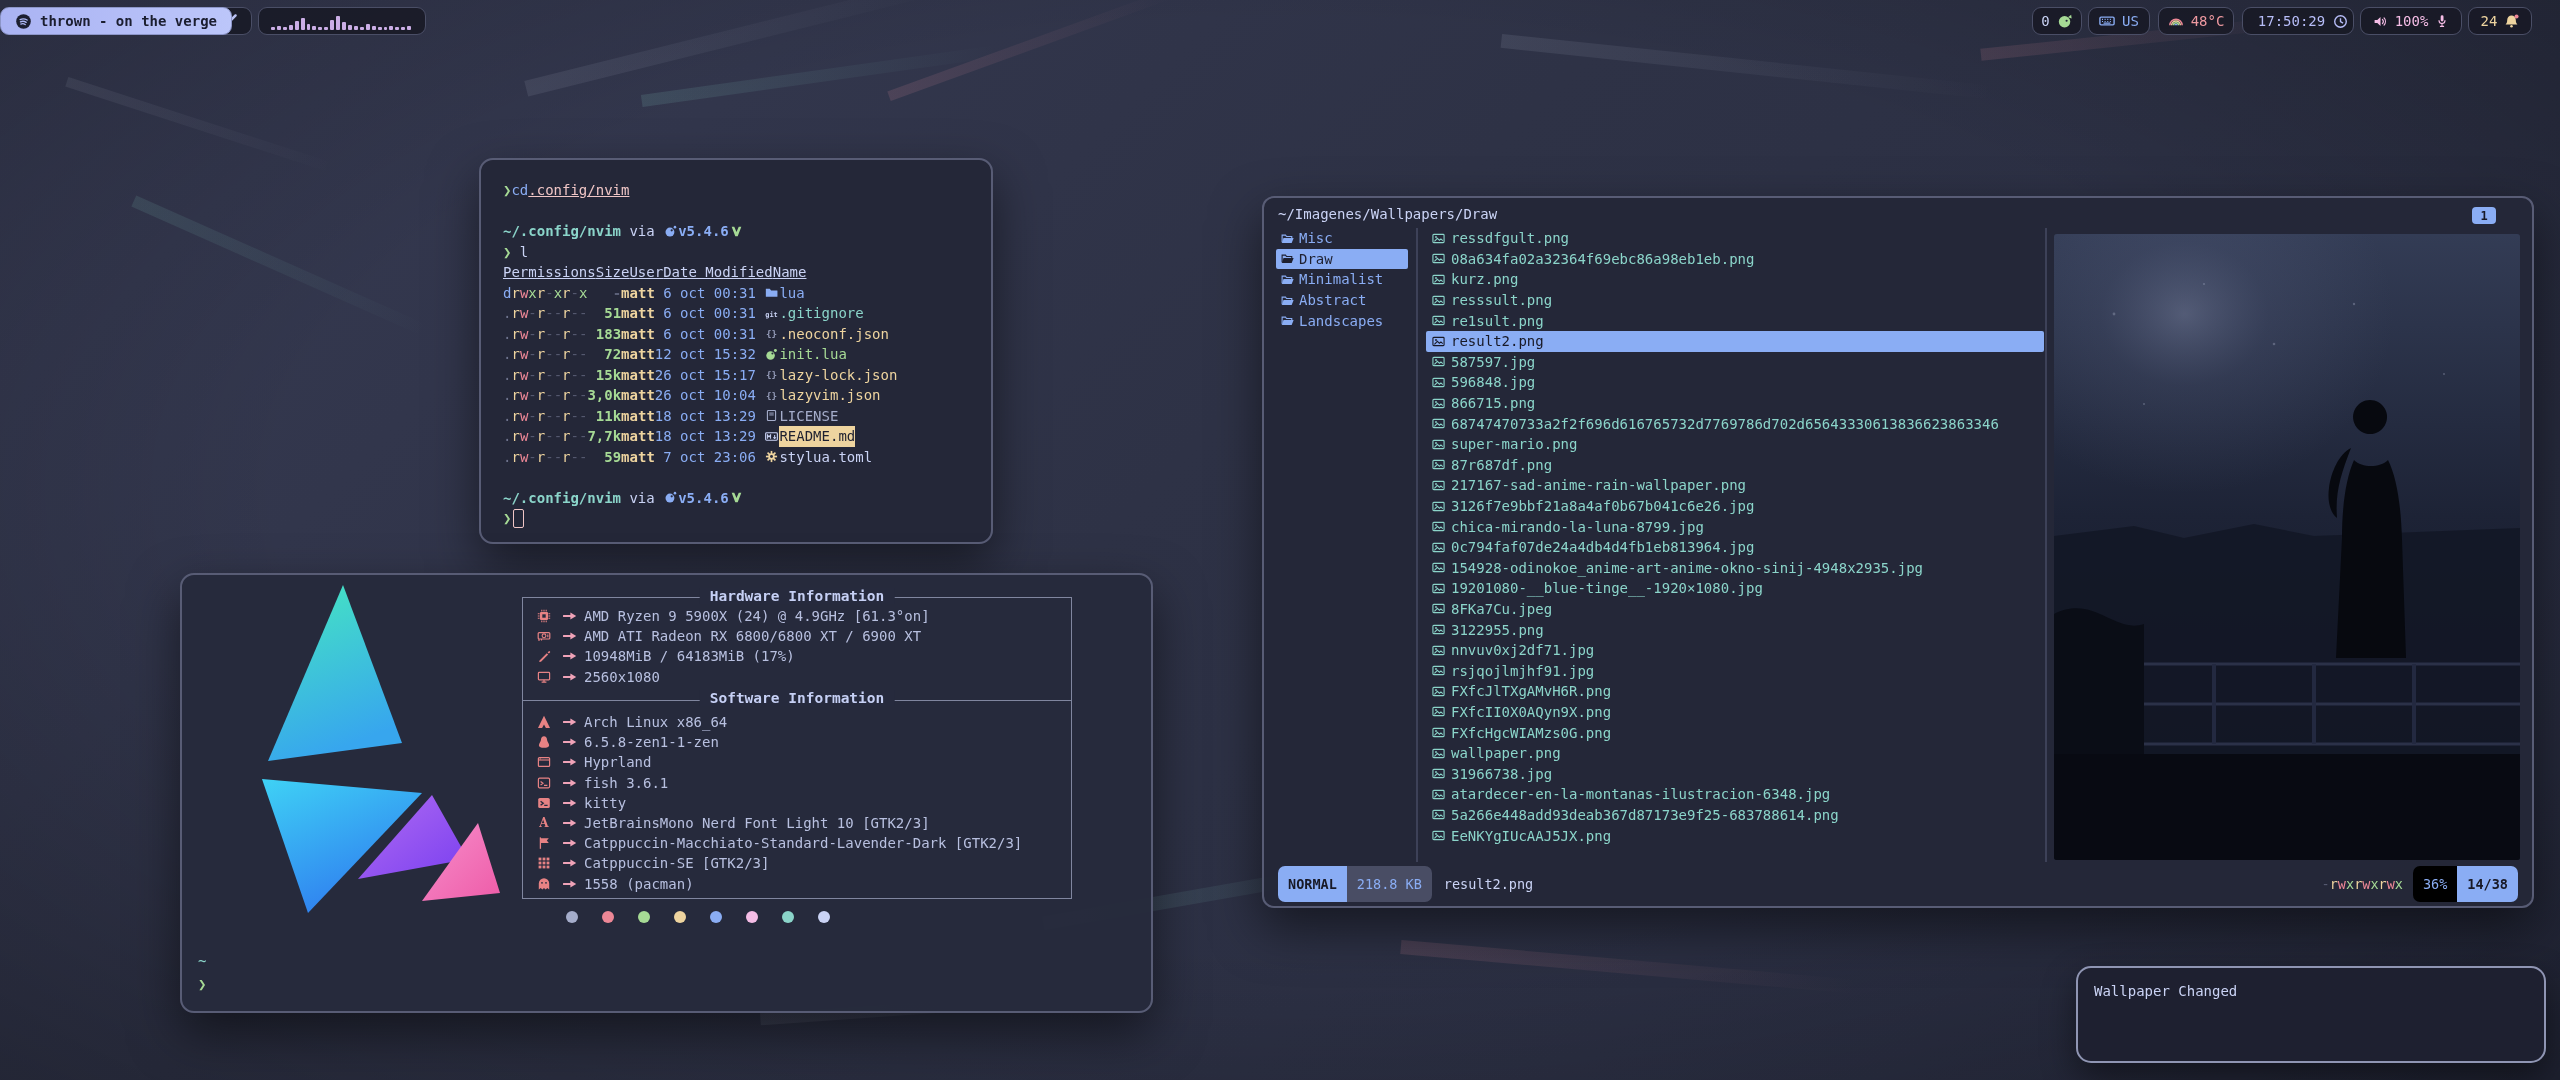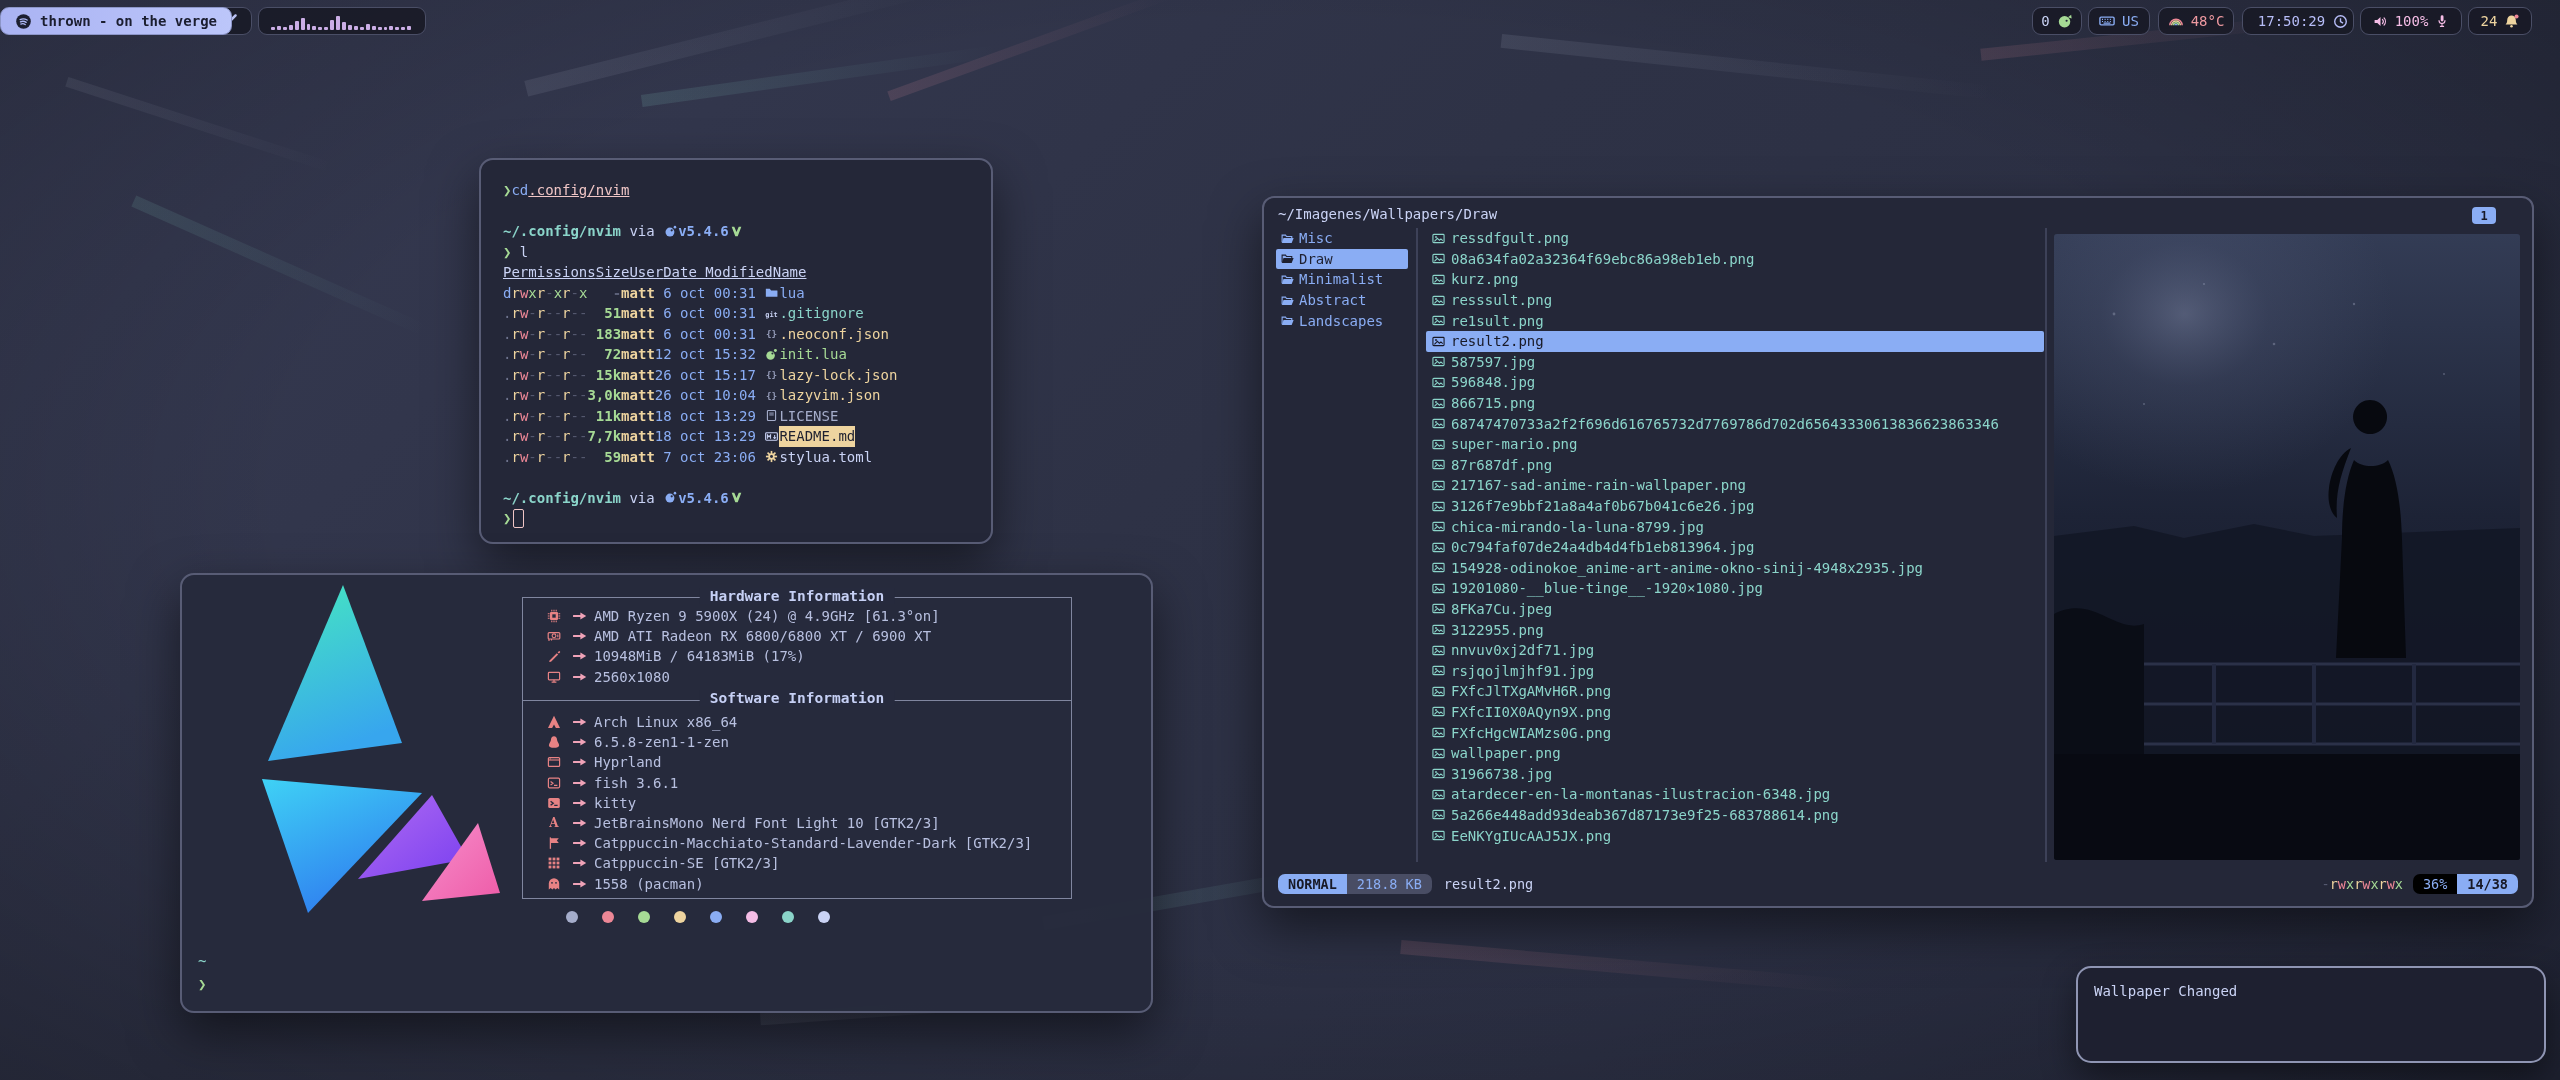--- a/index.html
+++ b/index.html
@@ -34,21 +34,21 @@
   .tl{height:20.5px;display:flex;align-items:center;white-space:pre;}
   .tl svg{margin:0 1px;}
   .u{text-decoration:underline;}
   .cursor{display:inline-block;width:9px;height:17px;border:1.5px solid #f0c6c6;border-radius:2px;margin-left:2px;}
 
   
   .fetch-box{position:absolute;left:340px;top:22px;width:548px;height:300px;border:1.5px solid #80869f;}
   .fx-title{position:absolute;transform:translateX(-50%);top:-10px;left:50%;background:#262a3d;padding:0 10px;
     font-size:14.5px;font-weight:bold;color:#c6d0f5;white-space:nowrap;}
   .fx-sep{position:absolute;left:-1px;right:-1px;top:102px;border-top:1.5px solid #80869f;}
-  .frows{position:absolute;left:20px;right:6px;}
+  .frows{position:absolute;left:10px;right:6px;}
   .frow{height:20.2px;display:flex;align-items:center;color:#b8c0e0;font-size:14px;white-space:pre;}
   .fic{width:22px;display:flex;justify-content:center;}
   .farrow{margin:0 7px 0 8px;display:flex;}
   .dots{position:absolute;left:384px;top:336px;display:flex;gap:24px;}
   .dot{width:12px;height:12px;border-radius:50%;}
   .fprompt{position:absolute;left:16px;font-size:14px;}
 
   
   .fm-path{position:absolute;left:14px;top:8px;font-size:14px;color:#cad3f5;}
   .fm-badge{position:absolute;left:1208px;top:9px;width:24px;height:17px;border-radius:4px;background:#8aadf4;
@@ -57,21 +57,21 @@
   .fm-side-item{height:20.6px;display:flex;align-items:center;gap:5px;color:#8aadf4;font-size:14px;
     padding-left:5px;border-radius:2px;}
   .fm-side-item.sel{background:#8aadf4;color:#1e2030;}
   .fm-div{position:absolute;top:30px;bottom:44px;width:1.5px;background:#3d4158;}
   .fm-list{position:absolute;left:162px;top:30px;width:618px;}
   .fm-file{height:20.6px;display:flex;align-items:center;gap:6px;color:#8bd5ca;font-size:14px;
     padding-left:6px;white-space:pre;overflow:hidden;}
   .fm-file.sel{background:#8aadf4;color:#181926;border-radius:2px;}
   .fm-preview{position:absolute;left:790px;top:36px;width:466px;height:626px;border-radius:3px;overflow:hidden;}
   .fm-status{position:absolute;left:14px;right:14px;top:676px;height:20px;display:flex;align-items:center;font-size:13.5px;}
-  .chip{height:20px;display:flex;align-items:center;padding:0 10px;font-weight:bold;}
+  .chip{height:36px;display:flex;align-items:center;padding:0 10px;font-weight:bold;}
   .chip.mode{background:#8aadf4;color:#181926;border-radius:7px 0 0 7px;}
   .chip.size{background:#494d64;color:#8aadf4;border-radius:0 7px 7px 0;font-weight:normal;}
   .chip.pct{background:#000000;color:#8aadf4;border-radius:7px 0 0 7px;font-weight:normal;}
   .chip.pos{background:#8aadf4;color:#181926;border-radius:0 7px 7px 0;}
   .fm-fname{margin-left:12px;color:#cad3f5;}
   .fm-right{margin-left:auto;display:flex;align-items:center;gap:10px;}
 
   
   .notif{position:absolute;left:2076px;top:966px;width:470px;height:97px;box-sizing:border-box;
     background:#1e2030;border:2px solid #8f95b3;border-radius:15px;padding:13px 16px;

